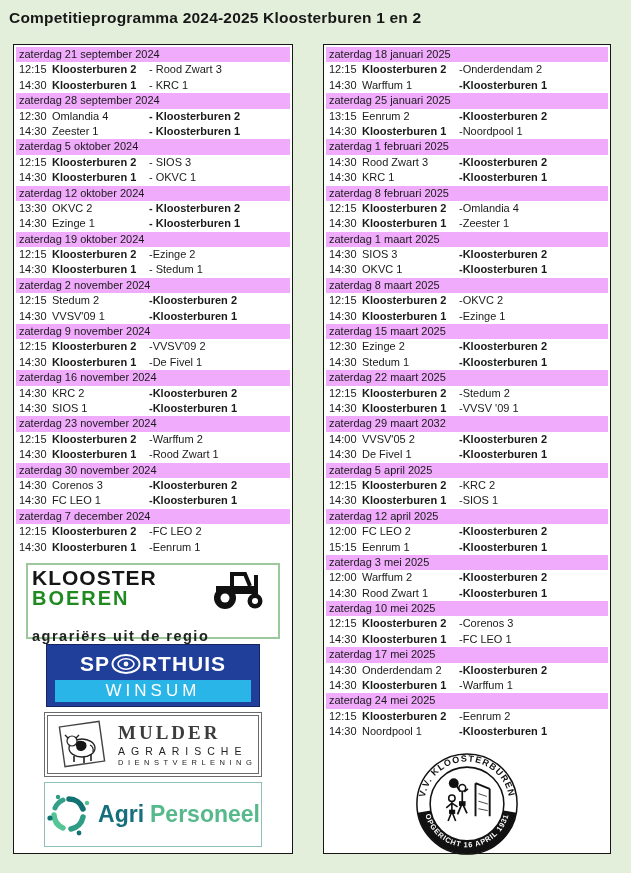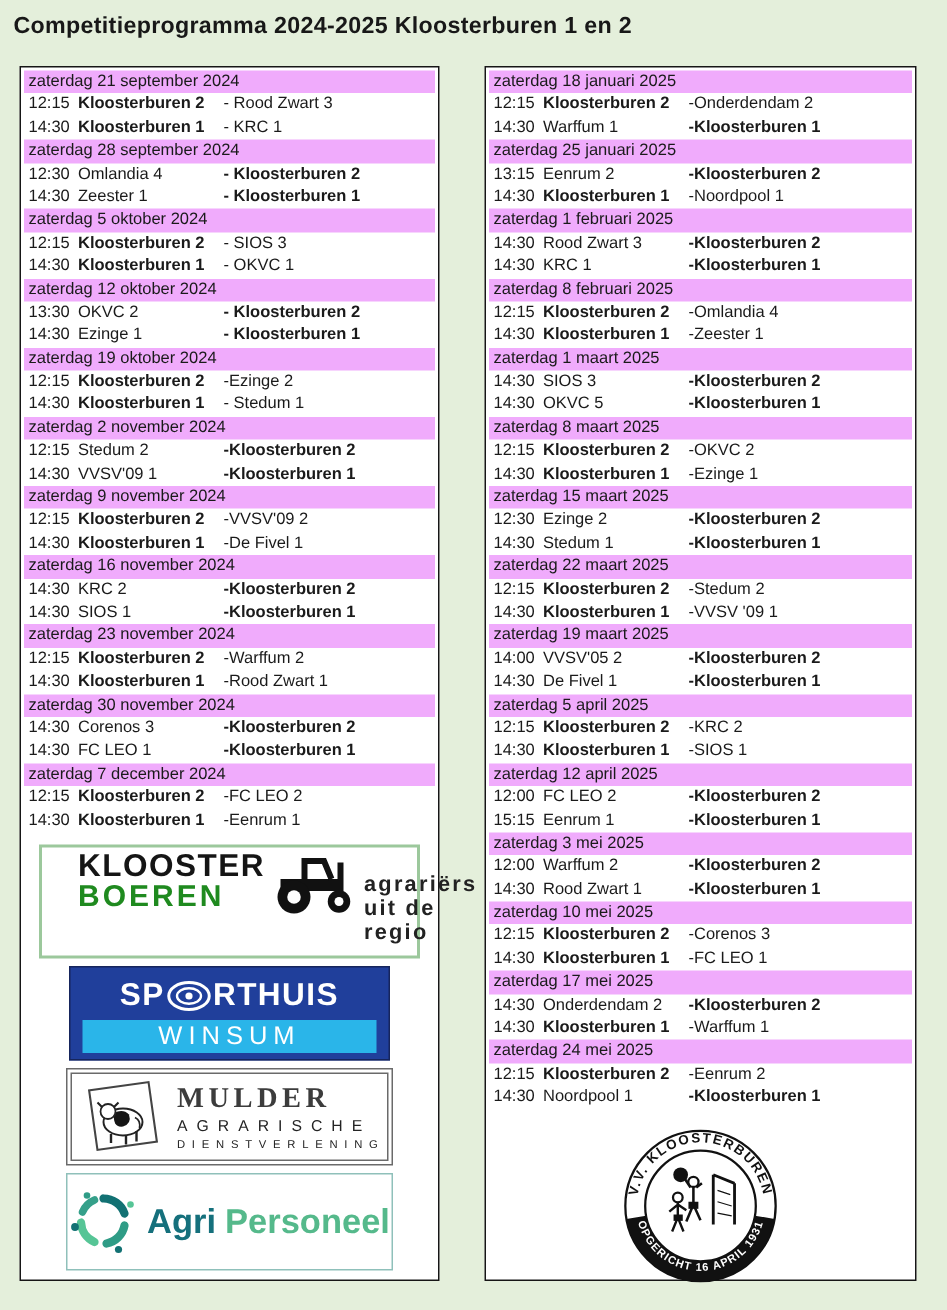--- a/index.html
+++ b/index.html
@@ -32,21 +32,21 @@
   .mr-home{flex:0 0 97px;overflow:hidden;}
   .mr-away{flex:1 1 auto;overflow:hidden;}
   .b{font-weight:bold;}
 
   
   .logos{margin-top:6px;display:flex;flex-direction:column;align-items:center;gap:5px;}
   .logo{box-sizing:border-box;background:#fff;}
 
   .logo-kb{
     width:254px;height:76px;border:2px solid #9cc89c;
-    padding:2px 6px 1px 24px;display:flex;flex-direction:row;
+    padding:2px 6px 1px 4px;display:flex;flex-direction:column;
   }
   .kb-top{display:flex;align-items:flex-start;justify-content:space-between;}
   .kb-words{display:flex;flex-direction:column;line-height:1.02;}
   .kb-line1{font-size:21px;font-weight:bold;color:#151515;letter-spacing:1px;}
   .kb-line2{font-size:20px;font-weight:bold;color:#1f8a1f;letter-spacing:2px;}
   .kb-tag{font-size:14.5px;font-weight:bold;color:#222;letter-spacing:1.5px;margin-top:15px;}
 
   .logo-sw{
     width:214px;height:63px;background:#203f9b;border:1px solid #16255c;
     display:flex;flex-direction:column;align-items:center;justify-content:flex-start;
@@ -335,21 +335,21 @@
         <span class="mr-away">-Zeester 1</span>
       </div>
       <div class="date-row">zaterdag 1 maart 2025</div>
       <div class="match-row">
         <span class="mr-time">14:30</span>
         <span class="mr-home">SIOS 3</span>
         <span class="mr-away b">-Kloosterburen 2</span>
       </div>
       <div class="match-row">
         <span class="mr-time">14:30</span>
-        <span class="mr-home">OKVC 5</span>
+        <span class="mr-home">OKVC 1</span>
         <span class="mr-away b">-Kloosterburen 1</span>
       </div>
       <div class="date-row">zaterdag 8 maart 2025</div>
       <div class="match-row">
         <span class="mr-time">12:15</span>
         <span class="mr-home b">Kloosterburen 2</span>
         <span class="mr-away">-OKVC 2</span>
       </div>
       <div class="match-row">
         <span class="mr-time">14:30</span>
@@ -371,21 +371,21 @@
       <div class="match-row">
         <span class="mr-time">12:15</span>
         <span class="mr-home b">Kloosterburen 2</span>
         <span class="mr-away">-Stedum 2</span>
       </div>
       <div class="match-row">
         <span class="mr-time">14:30</span>
         <span class="mr-home b">Kloosterburen 1</span>
         <span class="mr-away">-VVSV '09 1</span>
       </div>
-      <div class="date-row">zaterdag 19 maart 2025</div>
+      <div class="date-row">zaterdag 29 maart 2032</div>
       <div class="match-row">
         <span class="mr-time">14:00</span>
         <span class="mr-home">VVSV'05 2</span>
         <span class="mr-away b">-Kloosterburen 2</span>
       </div>
       <div class="match-row">
         <span class="mr-time">14:30</span>
         <span class="mr-home">De Fivel 1</span>
         <span class="mr-away b">-Kloosterburen 1</span>
       </div>

